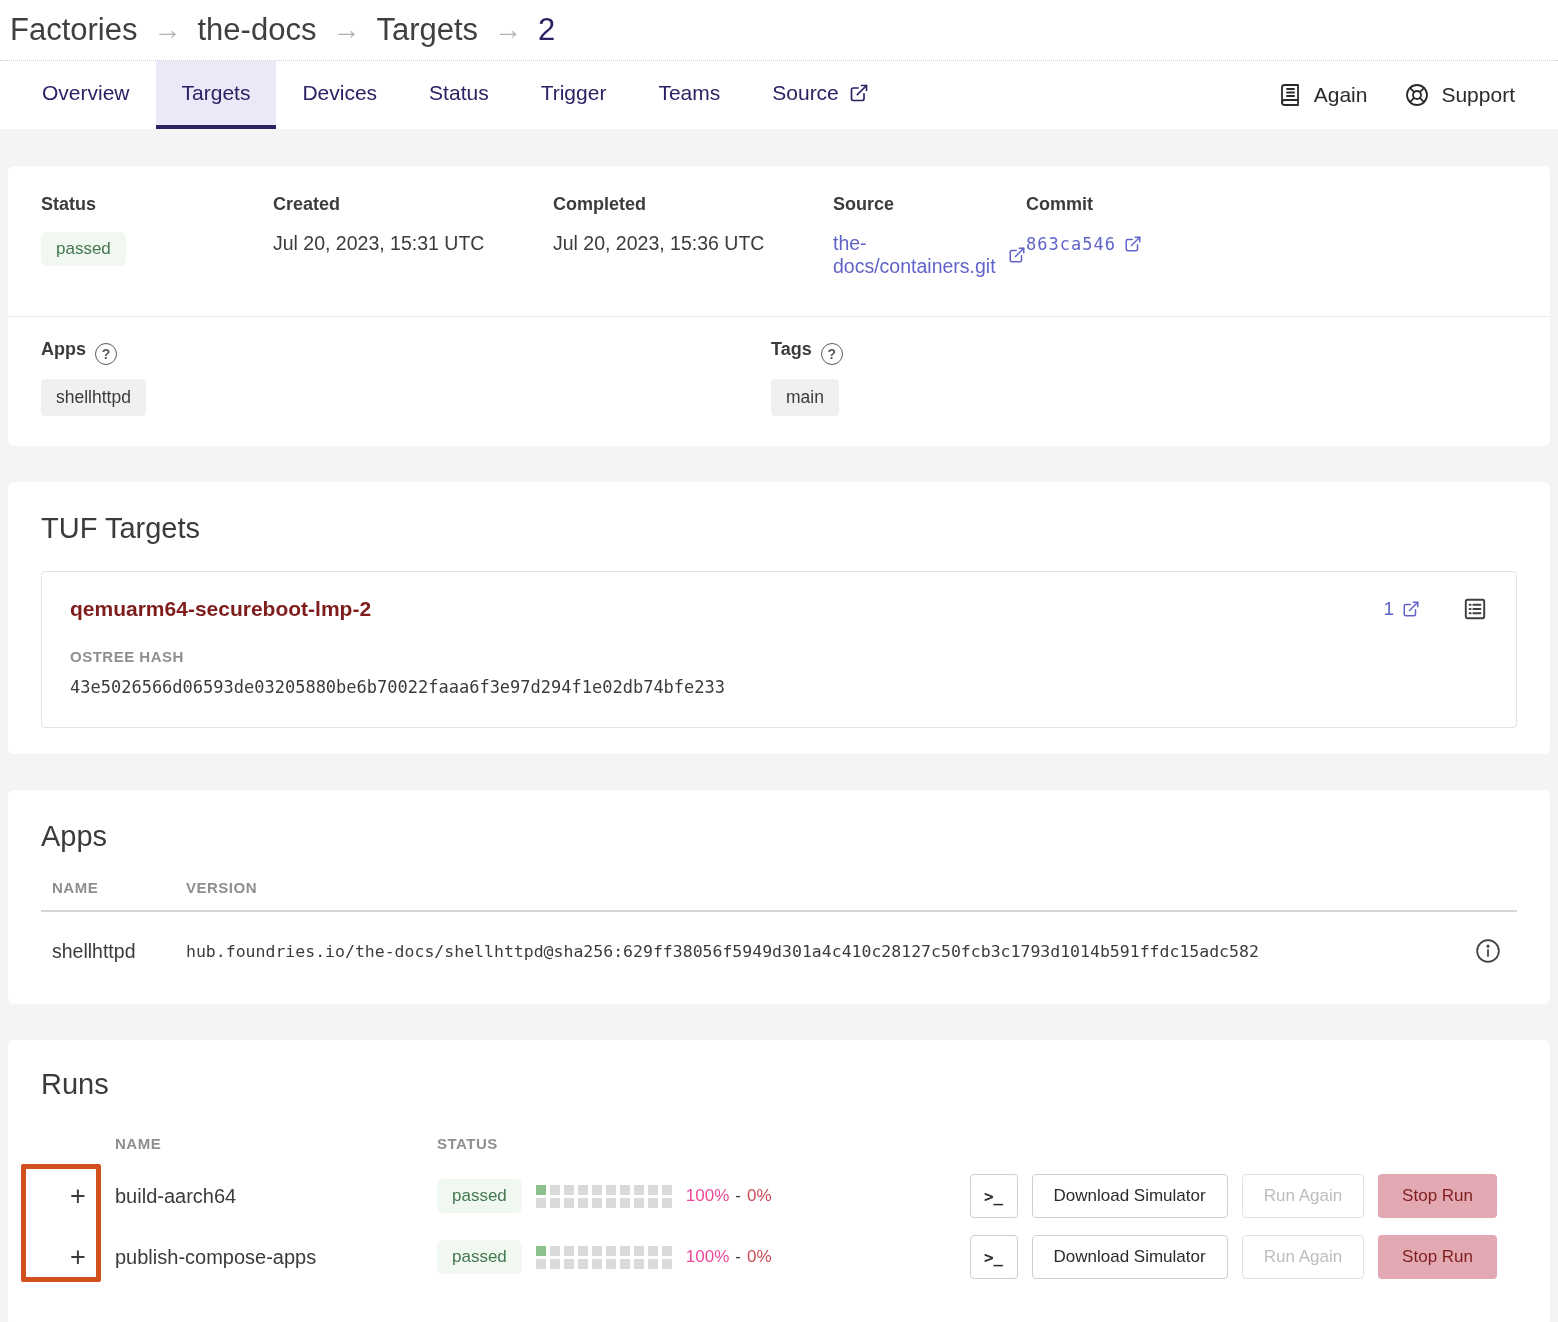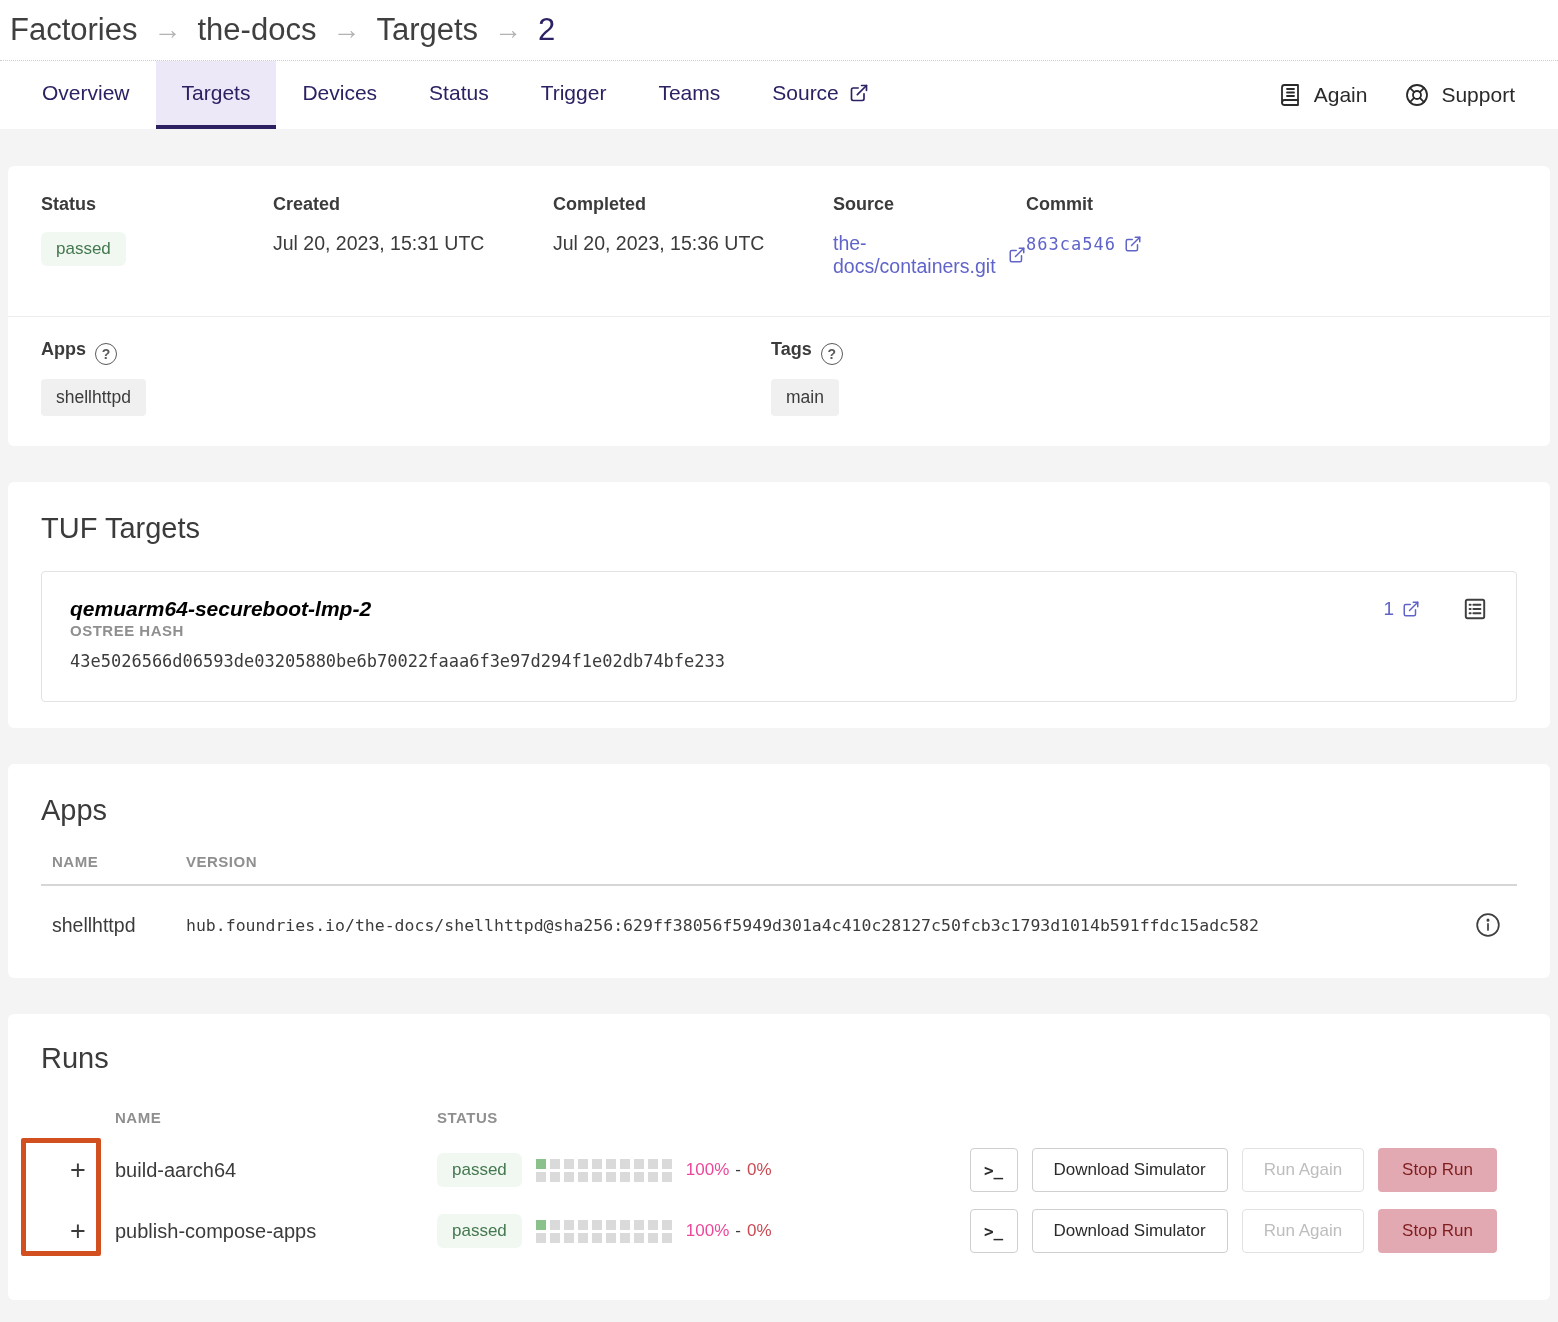--- a/index.html
+++ b/index.html
@@ -106,26 +106,27 @@
 
   
   .card-tuf { margin-top: 36px; padding: 30px 33px 26px 33px; }
   .tuf-inner {
     margin-top: 26px;
     border: 1px solid #e3e3e3;
     border-radius: 4px;
     padding: 24px 28px 30px 28px;
   }
   .tuf-head { display: flex; align-items: center; justify-content: space-between; }
-  .tuf-name { font-size: 21px; font-weight: bold; color: #000000; font-style: italic; }
+  .tuf-name { font-size: 21px; font-weight: bold; color: #7f1d1d; }
   .tuf-head-right { display: flex; align-items: center; gap: 42px; }
   .tuf-count-link { font-size: 19px; }
   .icon-btn { background: none; border: none; cursor: pointer; color: #3f3f3f; width: 26px; height: 26px; padding: 0; }
   .icon-btn svg { width: 26px; height: 26px; }
   .hash-label {
+    margin-top: 26px;
     font-size: 15px; font-weight: bold;
     color: #8f8f8f; letter-spacing: 0.5px;
   }
   .hash-value { margin-top: 12px; font-size: 17px; color: #3b3b3b; }
 
   
   .card-apps { margin-top: 36px; padding: 30px 33px 40px 33px; }
   .apps-table { margin-top: 26px; }
   .apps-table-header {
     display: grid; grid-template-columns: 134px 1fr 42px;

